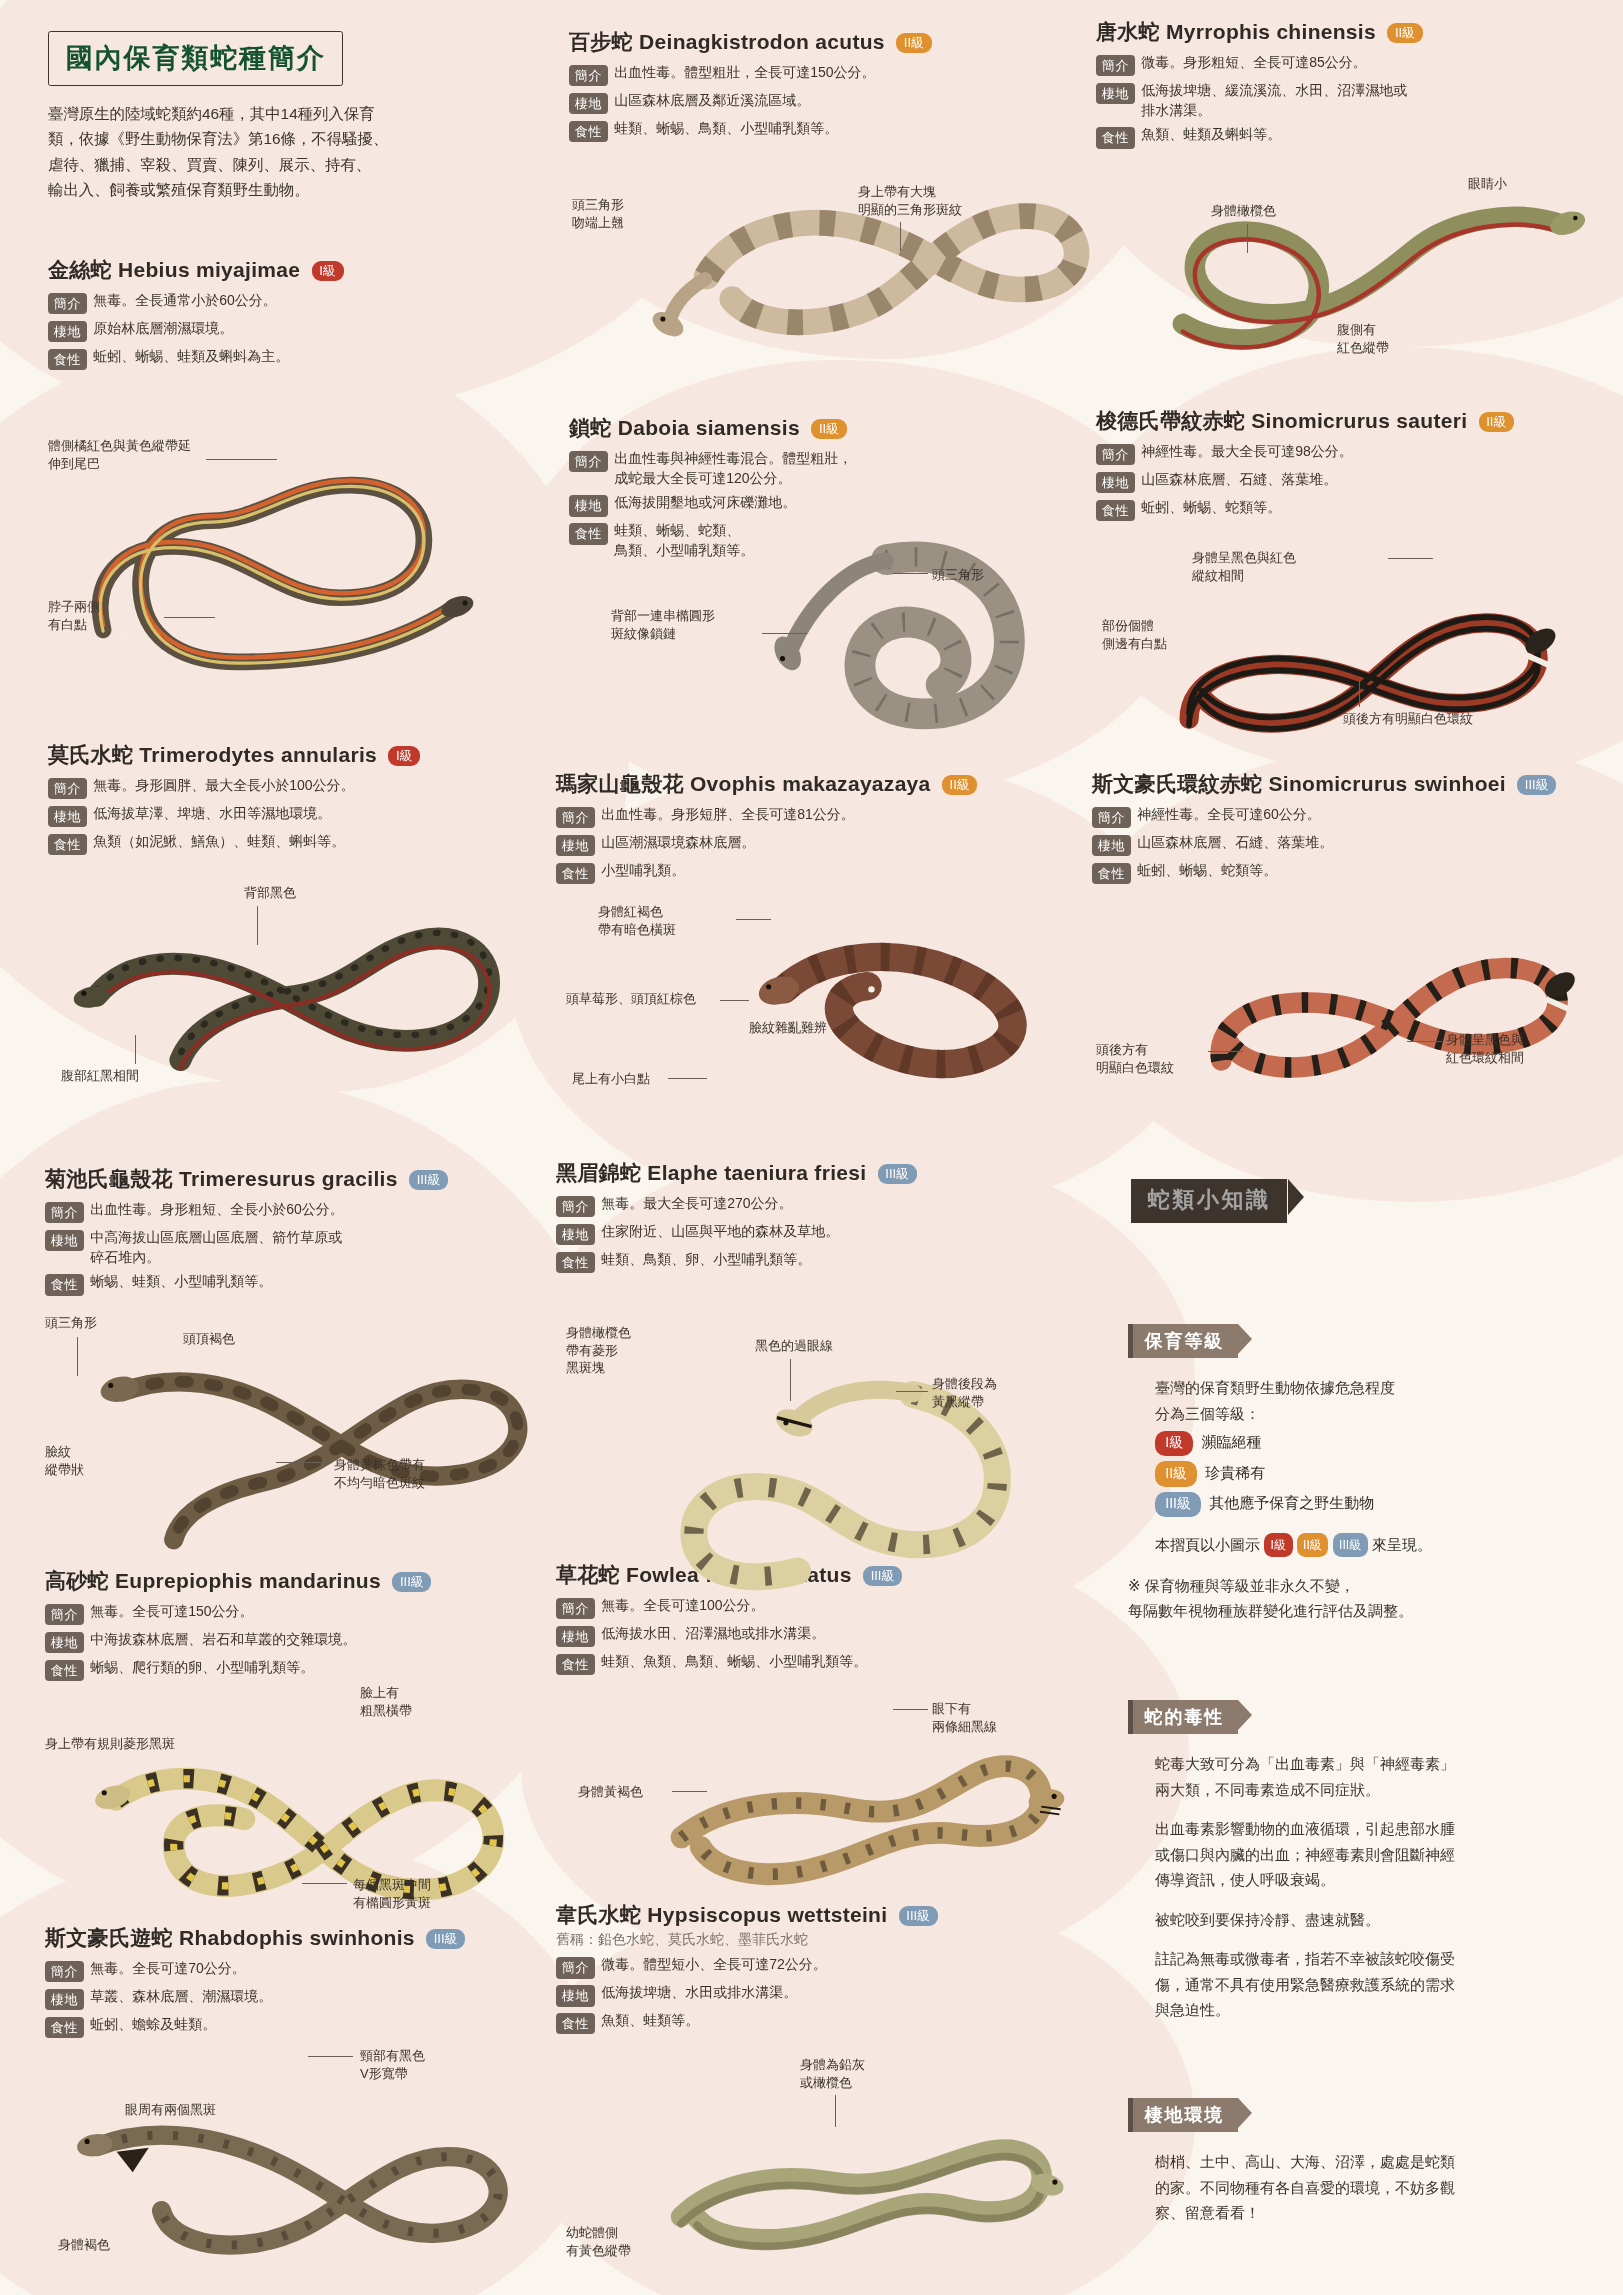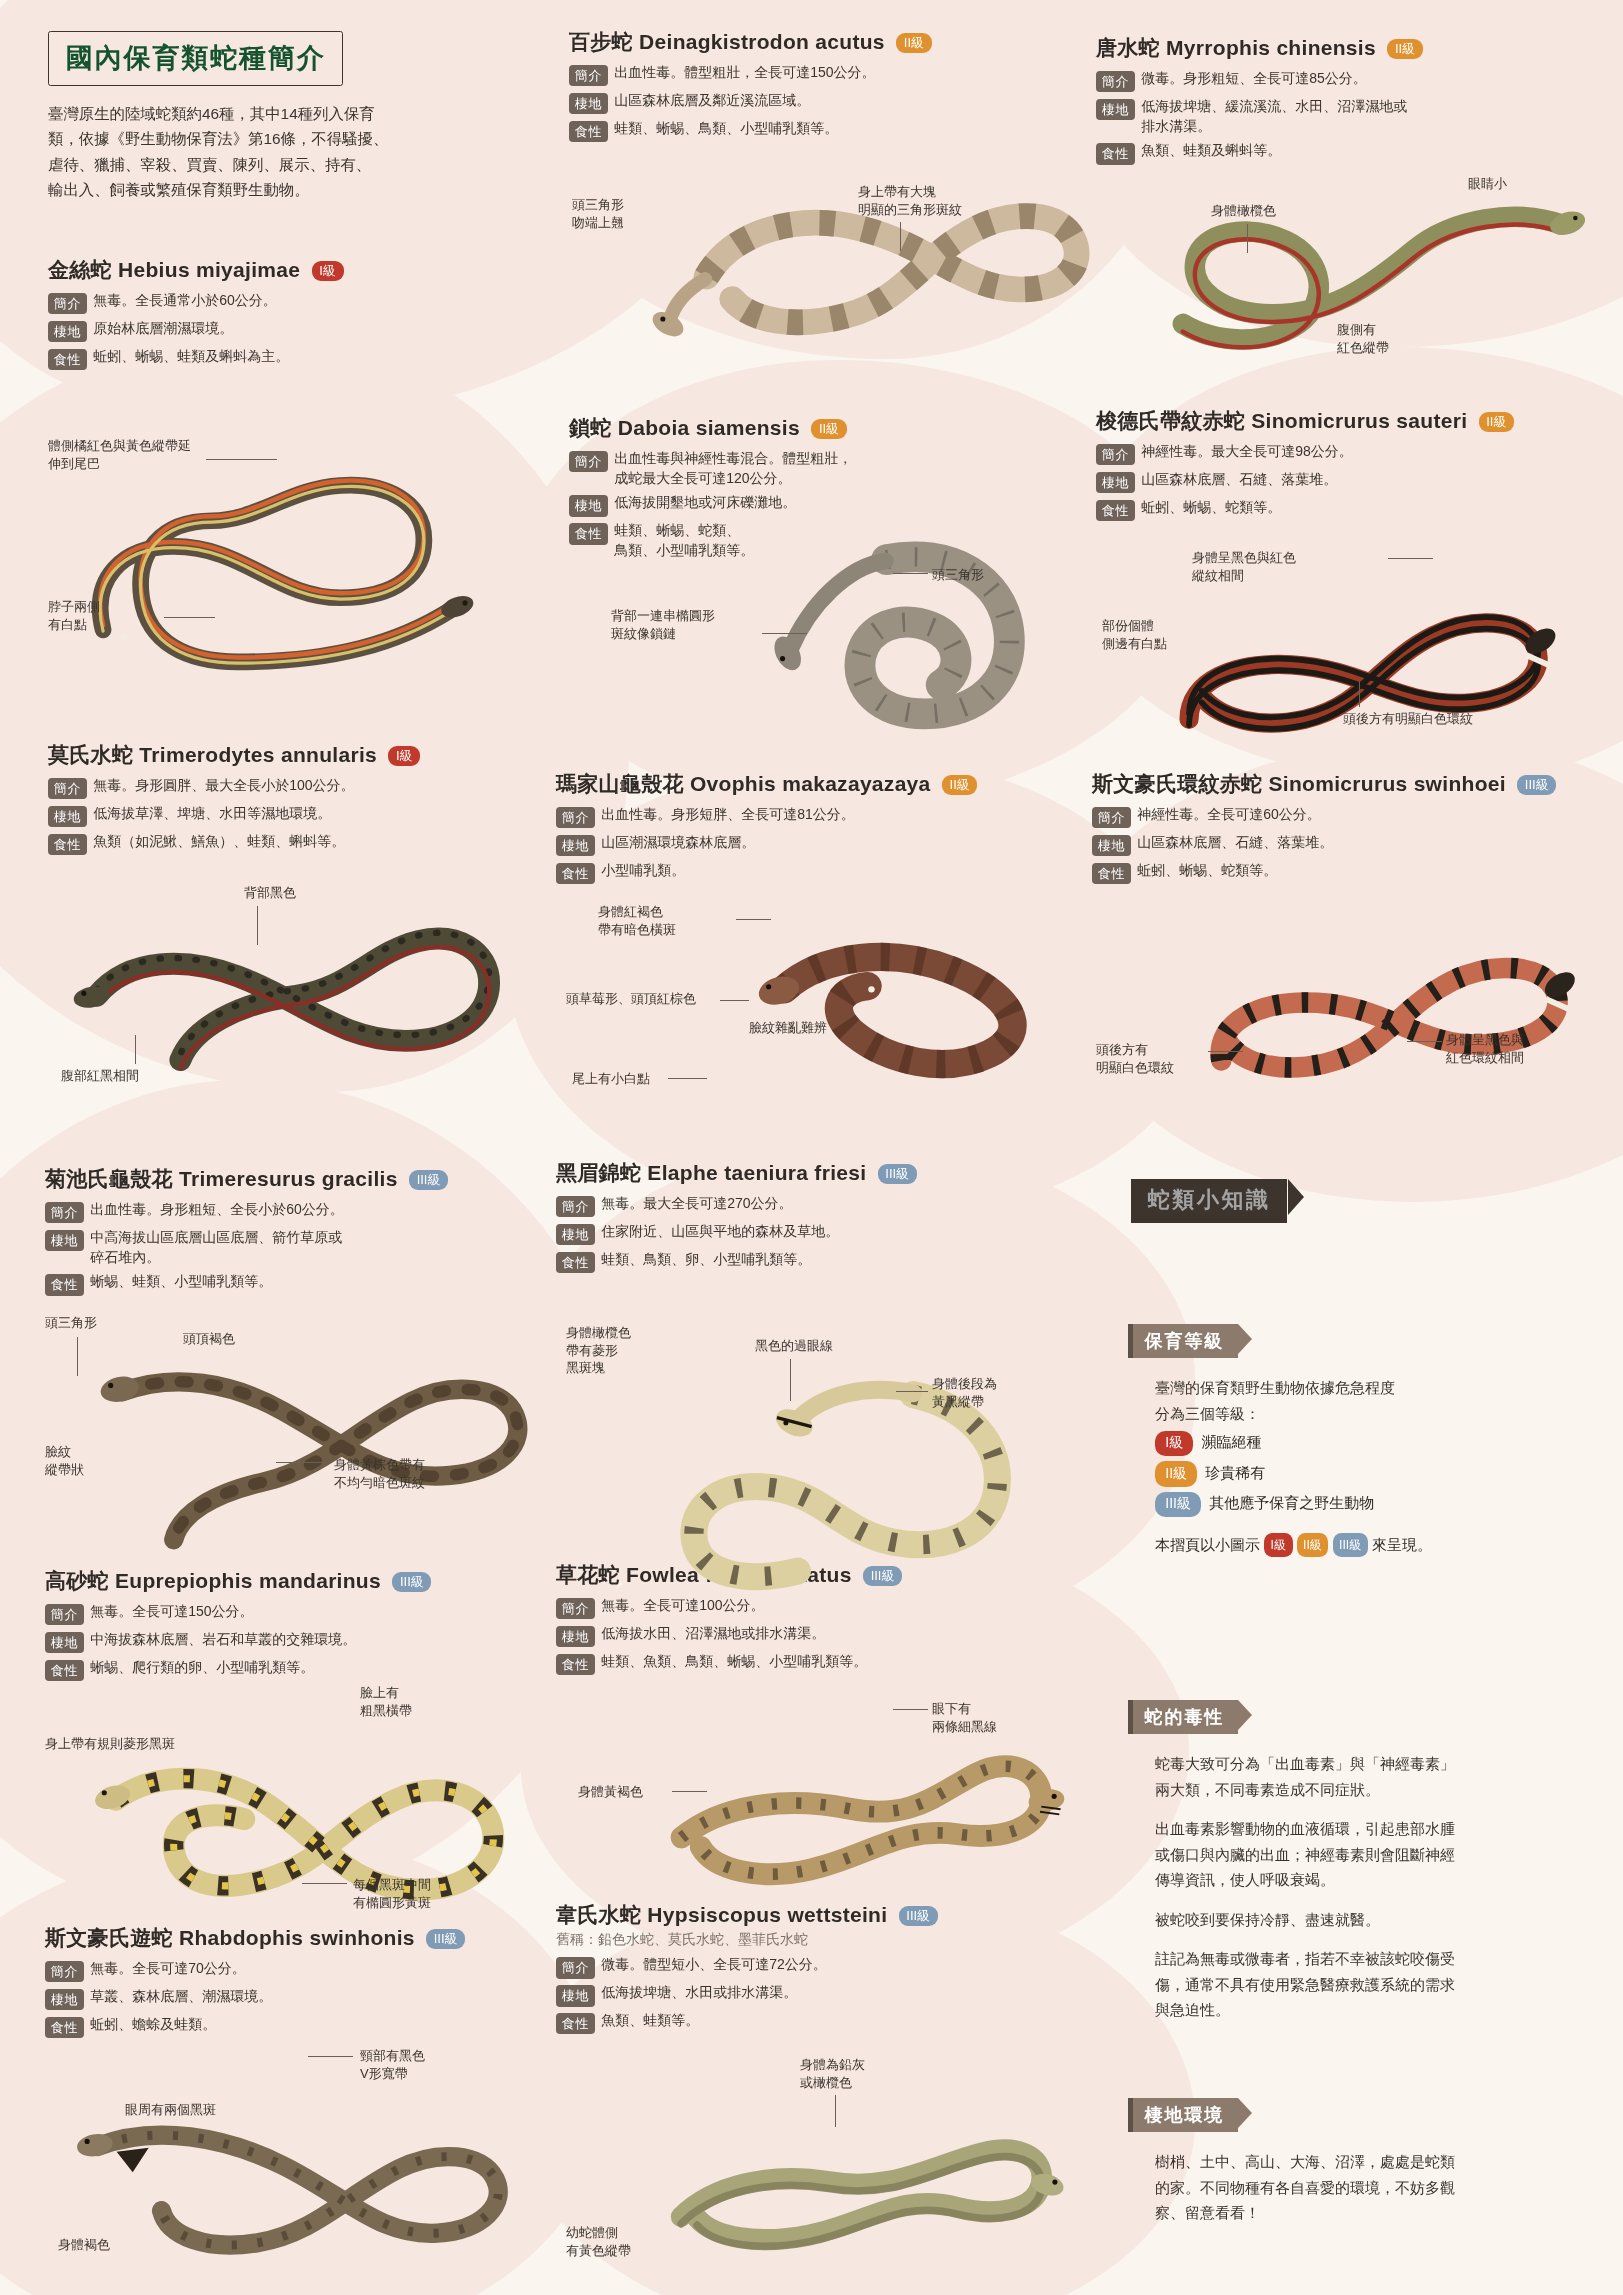--- a/index.html
+++ b/index.html
@@ -647,21 +647,21 @@
       <ellipse cx="640" cy="180" rx="26" ry="16" fill="#b0ad80" transform="rotate(16 640 180)"></ellipse>
       <circle cx="652" cy="176" r="4" fill="#16110a"></circle>
     </svg>
   </div>
   <div class="anno" style="left:800px; top:2056px;">身體為鉛灰
 或橄欖色</div>
   <div class="leader v" style="left:835px; top:2095px; height:32px;"></div>
   <div class="anno" style="left:566px; top:2224px;">幼蛇體側
 有黃色縱帶</div>
 
-  <div class="card" style="left:1096px; top:35px; width:495px;">
+  <div class="card" style="left:1096px; top:19px; width:495px;">
     <div class="sp-title">
       <span>唐水蛇</span>
       <span class="latin">Myrrophis chinensis</span>
       <span class="lvl II">II級</span>
     </div>
     <div class="facts">
       <div class="fact">
         <span class="tag">簡介</span>
         <span class="fact-text">微毒。身形粗短、全長可達85公分。</span>
       </div>
@@ -789,20 +789,22 @@
         <span class="lvl-pill III">III級</span>
         <span style="font-size:15px; margin-left:5.1px;">其他應予保育之野生動物</span>
       </div>
       <div style="font-size:15px; line-height:1.7; margin-top:15.4px;">
         <span>本摺頁以小圖示</span>
         <span class="inline-pill I">I級</span>
         <span class="inline-pill II">II級</span>
         <span class="inline-pill III">III級</span>
         <span>來呈現。</span>
       </div>
+      <div class="kn-text" style="margin-left:-27px; margin-top:15.4px;">※ 保育物種與等級並非永久不變，
+   每隔數年視物種族群變化進行評估及調整。</div>
     </div>
   </div>
 
   <div class="card" style="left:1128px; top:1697px; width:463px;">
     <div class="sub-title-wrap">
       <div class="sub-title">蛇的毒性</div>
     </div>
     <div style="margin-left:27px;">
       <div class="kn-text" style="margin-top:16.7px;">蛇毒大致可分為「出血毒素」與「神經毒素」
 兩大類，不同毒素造成不同症狀。</div>

